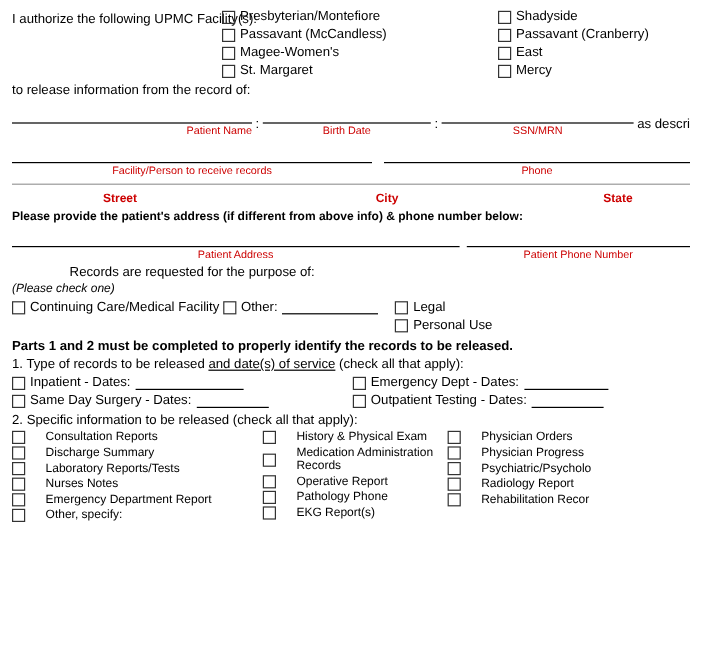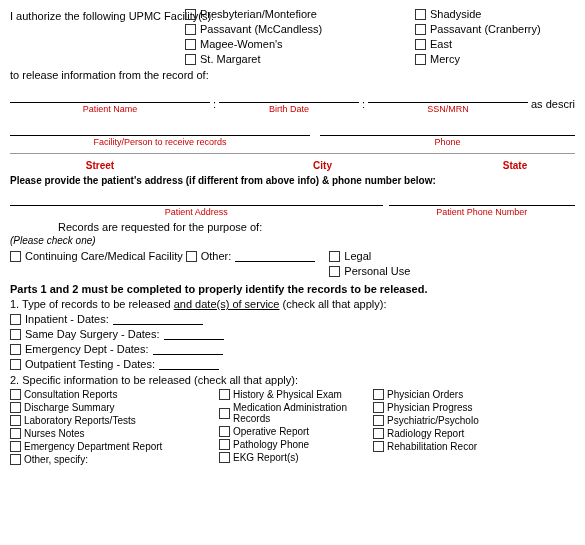--- a/index.html
+++ b/index.html
@@ -111,21 +111,21 @@
     }
     .specific-grid {
       display: grid;
       grid-template-columns: 170px 185px 160px;
       gap: 2px 4px;
       margin-top: 3px;
     }
     .specific-item {
       display: flex;
       align-items: center;
-      gap: 3px;
+      gap: 17px;
       font-size: 10px;
     }
     .bold { font-weight: bold; }
     .red { color: #c00; }
   </style>
 </head>
 <body>
 
 <div class="page">
 
@@ -171,21 +171,21 @@
           <span class="cb-box"></span>
           <span class="cb-label">Mercy</span>
         </div>
       </div>
     </div>
   </div>
 
   <div class="release-line">to release information from the record of:</div>
 
   <div style="display:flex; align-items:flex-end; gap:0; margin-bottom:6px;">
-    <div class="field-block" style="width:200px;">
+    <div class="field-block" style="width:200px;align-items:flex-end;">
       <div class="field-line"></div>
       <div class="field-label red">Patient Name</div>
     </div>
     <div class="colon-sep">:</div>
     <div class="field-block" style="width:140px;">
       <div class="field-line"></div>
       <div class="field-label red">Birth Date</div>
     </div>
     <div class="colon-sep">:</div>
     <div class="field-block" style="flex:1;">
@@ -260,21 +260,21 @@
       </div>
     </div>
   </div>
 
   <div class="parts-heading">Parts 1 and 2 must be completed to properly identify the records to be released.</div>
 
   <div style="margin-bottom:4px;">
     <div style="font-size:11px; margin-bottom:3px;">
       <span>1. Type of records to be released </span><span class="underline">and date(s) of service</span><span> (check all that apply):</span>
     </div>
-    <div style="display:grid; grid-template-columns: 1fr; gap:3px;">
+    <div style="display:grid; grid-template-columns: 1fr 1fr; gap:3px;">
       <div style="display:flex; flex-direction:column; gap:3px;">
         <div class="cb-item">
           <span class="cb-box"></span>
           <span class="cb-label">Inpatient - Dates:</span>
           <span class="date-field"></span>
         </div>
         <div class="cb-item">
           <span class="cb-box"></span>
           <span class="cb-label">Same Day Surgery - Dates:</span>
           <span class="date-field" style="width:60px;"></span>

